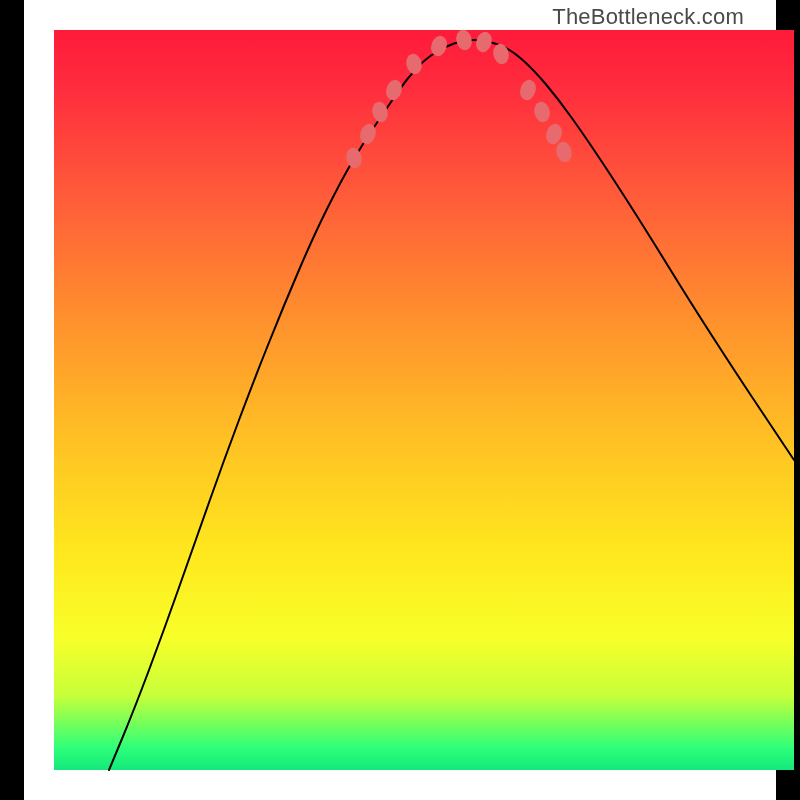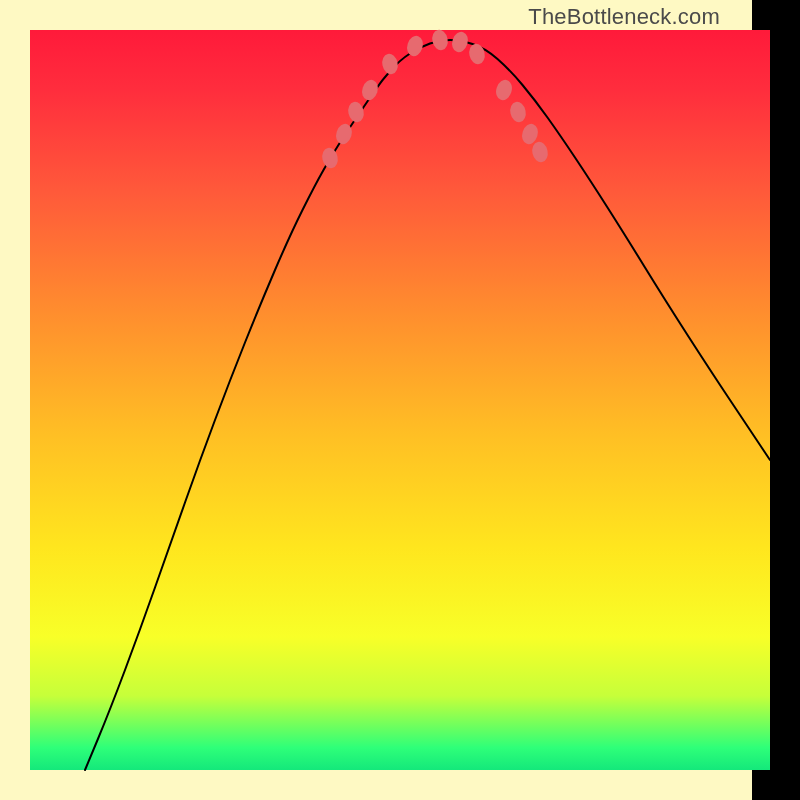--- a/index.html
+++ b/index.html
@@ -8,21 +8,22 @@
     width: 800px;
     height: 800px;
     background: #000;
     overflow: hidden;
     font-family: Arial, Helvetica, sans-serif;
   }
   .frame {
     position: relative;
     width: 752px;
     height: 800px;
-    background: #fef9c3;
+    background: #ffffff;
+    margin-left: 24px;
   }
   .plot-area {
     position: absolute;
     left: 30px;
     top: 30px;
     width: 740px;
     height: 740px;
     
     background: linear-gradient(
       to bottom,

